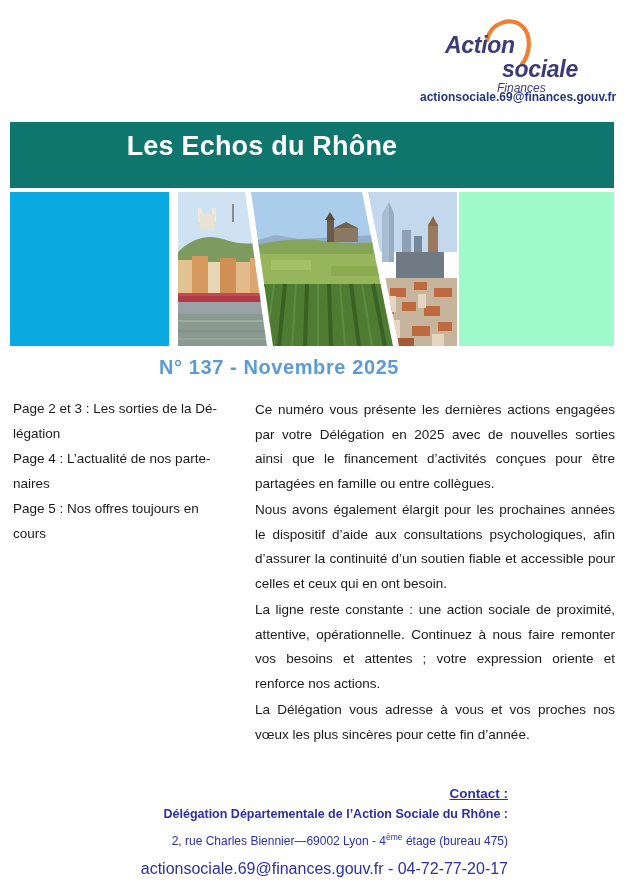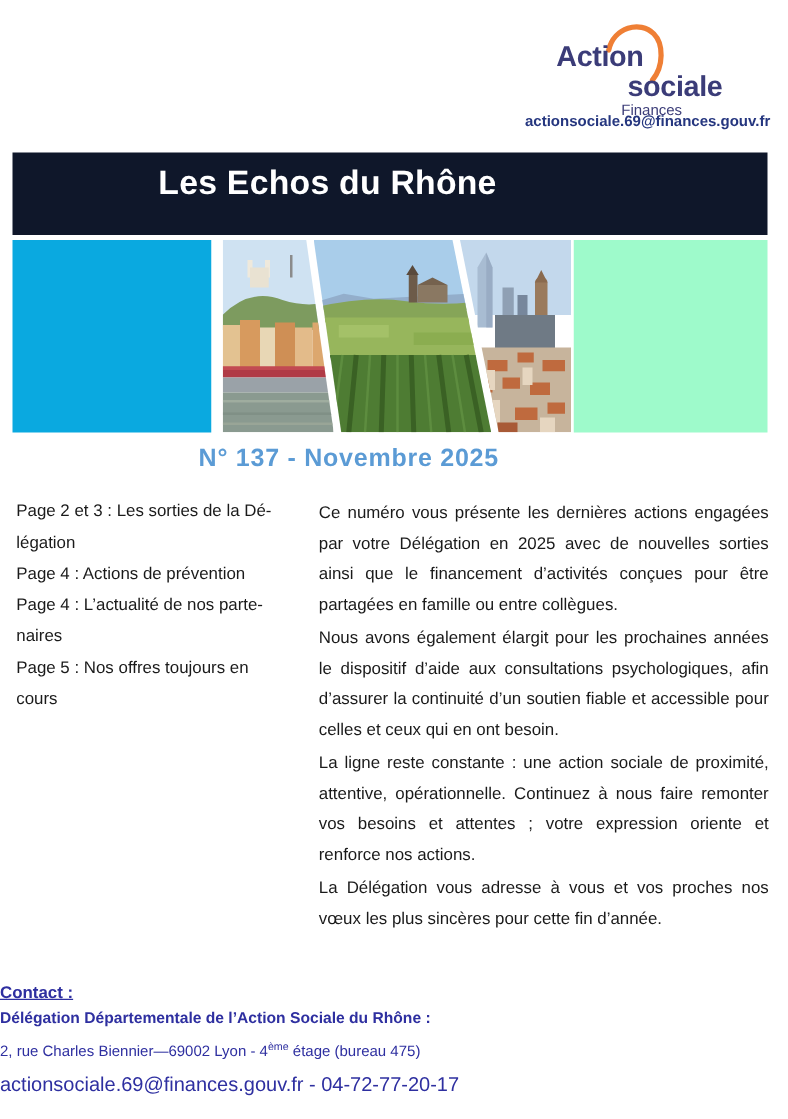--- a/index.html
+++ b/index.html
@@ -8,30 +8,30 @@
     font-family:"Liberation Sans", sans-serif; overflow:hidden;
   }
 
   
   .ministry { position:absolute; left:25px; top:18px; }
   .ministry .flag { display:block; margin-left:1px; }
   .ministry-lines { margin-top:5px; font-weight:bold; font-size:15px; line-height:17px; color:#000; letter-spacing:0.2px; }
   .motto { margin-top:9px; font-family:"Liberation Serif", serif; font-style:italic; font-size:10px; line-height:11px; color:#1a1a1a; }
 
   
-  .as-logo { position:absolute; left:440px; top:16px; width:175px; height:74px; }
+  .as-logo { position:absolute; left:440px; top:16px; width:175px; height:74px;font-style:italic; }
   .as-w1 { position:absolute; left:5px; top:16px; font-size:23px; font-weight:bold; color:#3b3c78; letter-spacing:-0.3px; }
   .as-w2 { position:absolute; left:46px; top:40px; font-size:23px; font-weight:bold; color:#3b3c78; letter-spacing:-0.3px;margin-left:16px; }
   .as-w3 { position:absolute; left:57px; top:65px; font-size:12px; color:#3b3c78; }
   .as-arc { position:absolute; left:42px; top:0; }
   .as-email { position:absolute; left:420px; top:90px; width:190px; text-align:center;
               font-size:12px; font-weight:bold; color:#25367f; }
 
   
-  .banner { position:absolute; left:10px; top:122px; width:604px; height:66px; background:#0f172a; }
+  .banner { position:absolute; left:10px; top:122px; width:604px; height:66px; background:#0f766e; }
   .banner-title { padding-top:9px; padding-right:100px; text-align:center;
                   color:#ffffff; font-size:27px; font-weight:bold; letter-spacing:0.2px; }
 
   
   .strip { position:absolute; left:10px; top:192px; width:604px; height:154px; }
   .strip-cyan  { position:absolute; left:0;     top:0; width:159px; height:154px; background:#0aa9e0; }
   .strip-green { position:absolute; left:449px; top:0; width:155px; height:154px; background:#9efacb; }
   .collage { position:absolute; left:168px; top:0; width:279px; height:154px; }
   .ph { position:absolute; top:0; height:154px; }
   .ph svg { display:block; width:100%; height:100%; }
@@ -46,21 +46,21 @@
   
   .toc { position:absolute; left:13px; top:396px; width:250px;
          font-size:13.5px; line-height:25px; color:#1a1a1a; }
   .toc-item { white-space:pre-line; margin:0; }
 
   .bodycol { position:absolute; left:255px; top:398px; width:360px;
              font-size:13.5px; line-height:24.5px; color:#1a1a1a; text-align:justify; }
   .bodycol p { margin:0 0 2px 0; }
 
   
-  .contact { position:absolute; left:0; top:786px; width:508px; text-align:left; color:#2e2fa0; }
+  .contact { position:absolute; left:0; top:786px; width:508px; text-align:right; color:#2e2fa0; }
   .c-head { font-size:13.5px; font-weight:bold; text-decoration:underline; margin:0 0 6px 0; }
   .c-org  { font-size:12.5px; font-weight:bold; margin:0 0 11px 0; }
   .c-addr { font-size:12px; margin:0 0 12px 0; }
   .c-addr sup { font-size:8.5px; }
   .c-mail { font-size:16px; margin:0; }
 </style>
 </head>
 <body>
 
 <div class="page">
@@ -178,21 +178,20 @@
     </div>
 
     <div class="strip-green"></div>
   </div>
 
   <div class="issue">N° 137 - Novembre 2025</div>
 
   <div class="toc">
     <div class="toc-item">Page 2 et 3 : Les sorties de la Dé-
 légation</div>
-    <div class="toc-item">Page 4 : Actions de prévention</div>
     <div class="toc-item">Page 4 : L’actualité de nos parte-
 naires</div>
     <div class="toc-item">Page 5 : Nos offres toujours en
 cours</div>
   </div>
 
   <div class="bodycol">
     <p>Ce numéro vous présente les dernières actions engagées par votre Délégation en 2025 avec de nouvelles sorties ainsi que le financement d’activités conçues pour être partagées en famille ou entre collègues.</p>
     <p>Nous avons également élargit pour les prochaines années le dispositif d’aide aux consultations psychologiques, afin d’assurer la continuité d’un soutien fiable et accessible pour celles et ceux qui en ont besoin.</p>
     <p>La ligne reste constante : une action sociale de proximité, attentive, opérationnelle. Continuez à nous faire remonter vos besoins et attentes ; votre expression oriente et renforce nos actions.</p>

